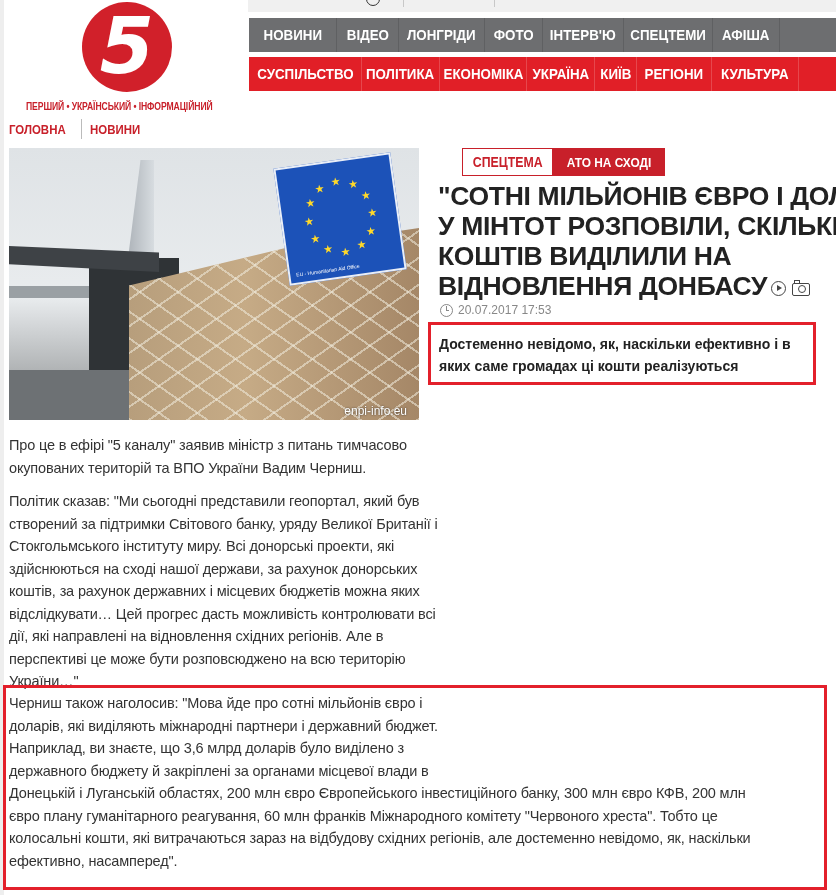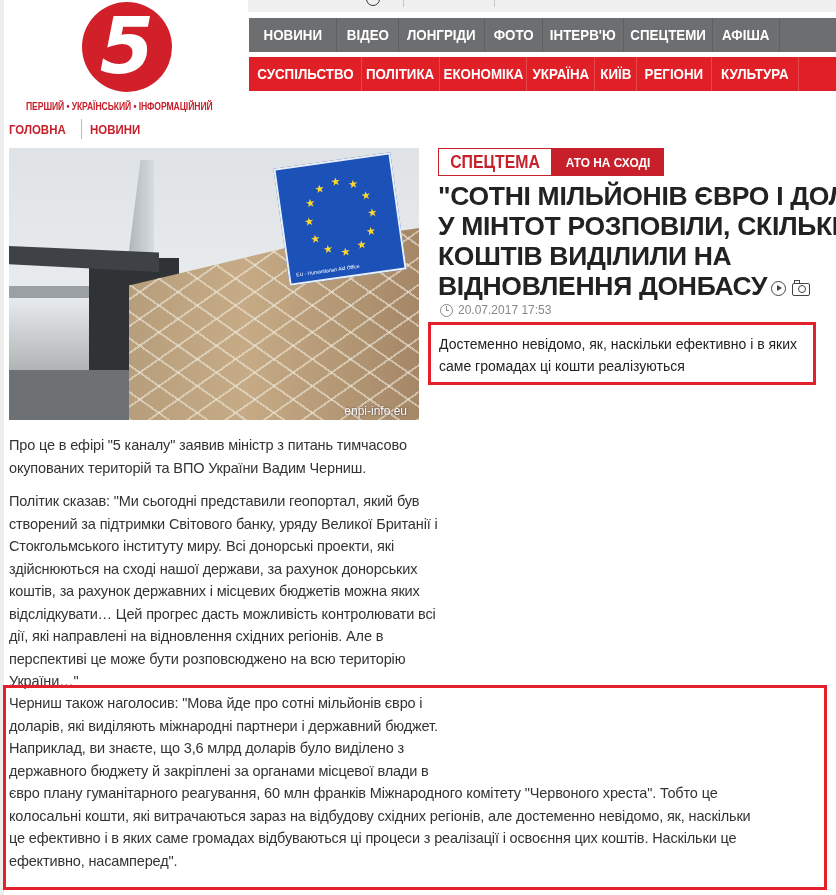--- a/index.html
+++ b/index.html
@@ -41,41 +41,41 @@
   .hero .cargo { position: absolute; left: 120px; top: 80px; width: 290px; height: 192px; background: linear-gradient(90deg,#b79e7c 0%,#c6ab86 40%,#a58767 100%); clip-path: polygon(0 30%, 55% 10%, 100% 0, 100% 100%, 0 100%); }
   .hero .net { position: absolute; left: 120px; top: 80px; width: 290px; height: 192px;
     background-image: repeating-linear-gradient(35deg, rgba(240,235,220,0.55) 0 2px, transparent 2px 22px), repeating-linear-gradient(-35deg, rgba(240,235,220,0.55) 0 2px, transparent 2px 22px); clip-path: polygon(0 30%, 55% 10%, 100% 0, 100% 100%, 0 100%); }
   .hero .eu-flag { position: absolute; left: 272px; top: 12px; width: 118px; height: 118px; background: #1c52b8; transform: rotate(-8deg); border: 2px solid #e9eef7; }
   .hero .eu-flag .star { position: absolute; color: #ffd92a; font-size: 11px; line-height: 1; }
   .hero .eu-flag .lbl { position: absolute; left: 6px; bottom: 5px; font-size: 5px; color: #fff; white-space: nowrap; }
   .hero .credit { position: absolute; right: 12px; bottom: 2px; color: #fff; font-size: 12px; text-shadow: 0 0 2px rgba(0,0,0,0.7); }
 
   
   .tags { position: absolute; left: 438px; top: 148px; display: flex; height: 28px; }
-  .tag-outline { border: 1px solid #c8202a; color: #c8202a; padding: 0 5px; font-weight: bold; font-size: 18px; display: flex; align-items: center; }
+  .tag-outline { border: 1px solid #c8202a; color: #c8202a; padding: 0 5px; font-weight: bold; font-size: 14px; display: flex; align-items: center; margin-left: 24px; }
   .tag-fill { background: #c8202a; color: #fff; padding: 0 8px; font-weight: bold; font-size: 13.5px; display: flex; align-items: center; }
   .tags span span { display: inline-block; transform: scaleX(0.88); }
 
   
   .title { position: absolute; left: 438px; top: 181px; width: 395px; font-size: 26.5px; line-height: 30px; color: #222; text-transform: uppercase; letter-spacing: -0.3px; }
   .title-icons { display: inline-flex; align-items: center; gap: 6px; vertical-align: middle; margin-left: 4px; }
   .ico-play { width: 15px; height: 15px; border: 1.5px solid #444; border-radius: 50%; position: relative; display: inline-block; }
   .ico-play::after { content: ""; position: absolute; left: 4.5px; top: 3px; border-left: 5px solid #444; border-top: 3.5px solid transparent; border-bottom: 3.5px solid transparent; }
   .ico-cam { width: 18px; height: 13px; border: 1.5px solid #444; border-radius: 2px; position: relative; display: inline-block; margin-top: 2px; }
   .ico-cam::before { content: ""; position: absolute; left: 1px; top: -4px; width: 4px; height: 3px; border: 1.5px solid #444; border-bottom: none; }
   .ico-cam::after { content: ""; position: absolute; left: 4.5px; top: 1.5px; width: 6px; height: 6px; border: 1.5px solid #444; border-radius: 50%; }
 
   
   .date { position: absolute; left: 440px; top: 303px; display: flex; align-items: center; gap: 5px; color: #888; font-size: 12px; }
   .ico-clock { width: 13px; height: 13px; border: 1.3px solid #888; border-radius: 50%; position: relative; display: inline-block; }
   .ico-clock::before { content: ""; position: absolute; left: 4.5px; top: 1.5px; width: 1.3px; height: 4.5px; background: #888; }
   .ico-clock::after { content: ""; position: absolute; left: 4.5px; top: 5px; width: 3.5px; height: 1.3px; background: #888; }
 
   
-  .lead { position: absolute; left: 428px; top: 322px; width: 388px; height: 63px; border: 3px solid #e3202b; padding: 8px 8px 0 8px; font-size: 14px; font-weight: normal; line-height: 22px; color: #222; }
+  .lead { position: absolute; left: 428px; top: 322px; width: 388px; height: 63px; border: 3px solid #e3202b; padding: 8px 8px 0 8px; font-size: 14px; font-weight: bold; line-height: 22px; color: #222; }
 
   
   .para { position: absolute; left: 9px; width: 470px; font-size: 14.5px; line-height: 22.5px; color: #333; letter-spacing: -0.15px; }
   .p1 { top: 434px; }
   .p2 { top: 490px; }
   .quote-box { position: absolute; left: 3px; top: 685px; width: 824px; height: 205px; border: 3px solid #e3202b; }
   .p3 { top: 692px; left: 9px; width: 812px; }
   .p3 .ln { display: block; white-space: nowrap; }
   .p1 .ln, .p2 .ln { display: block; white-space: nowrap; }
 </style>
@@ -217,17 +217,17 @@
   <span class="ln">перспективі це може бути розповсюджено на всю територію</span>
   <span class="ln">України…"</span>
 </div>
 
 <div class="quote-box"></div>
 <div class="para p3">
   <span class="ln">Черниш також наголосив: "Мова йде про сотні мільйонів євро і</span>
   <span class="ln">доларів, які виділяють міжнародні партнери і державний бюджет.</span>
   <span class="ln">Наприклад, ви знаєте, що 3,6 млрд доларів було виділено з</span>
   <span class="ln">державного бюджету й закріплені за органами місцевої влади в</span>
+  <span class="ln">Донецькій і Луганській областях, 200 млн євро Європейського інвестиційного банку, 300 млн євро КФВ, 200 млн</span>
   <span class="ln">євро плану гуманітарного реагування, 60 млн франків Міжнародного комітету "Червоного хреста". Тобто це</span>
   <span class="ln">колосальні кошти, які витрачаються зараз на відбудову східних регіонів, але достеменно невідомо, як, наскільки</span>
-  <span class="ln">це ефективно і в яких саме громадах відбуваються ці процеси з реалізації і освоєння цих коштів. Наскільки це</span>
   <span class="ln">ефективно, насамперед".</span>
 </div>
 
 </body></html>

